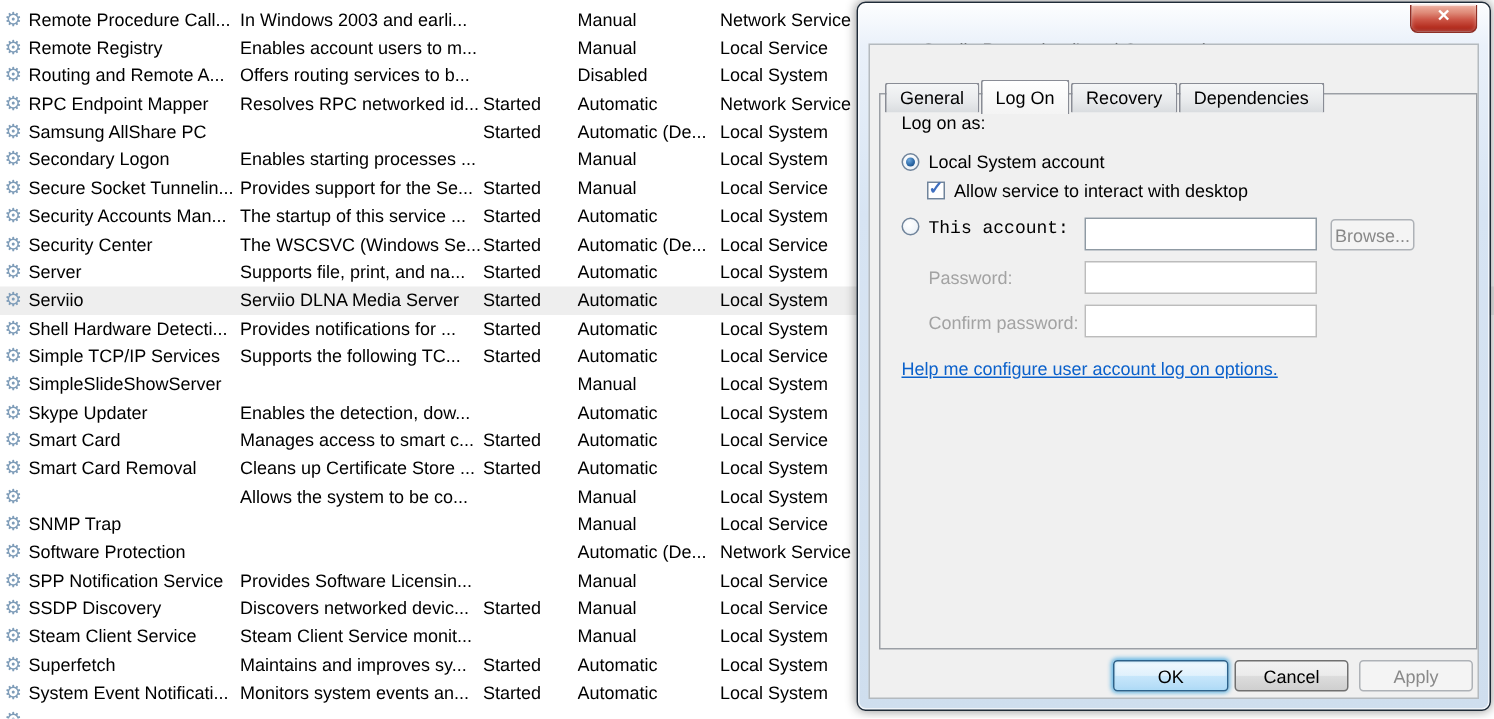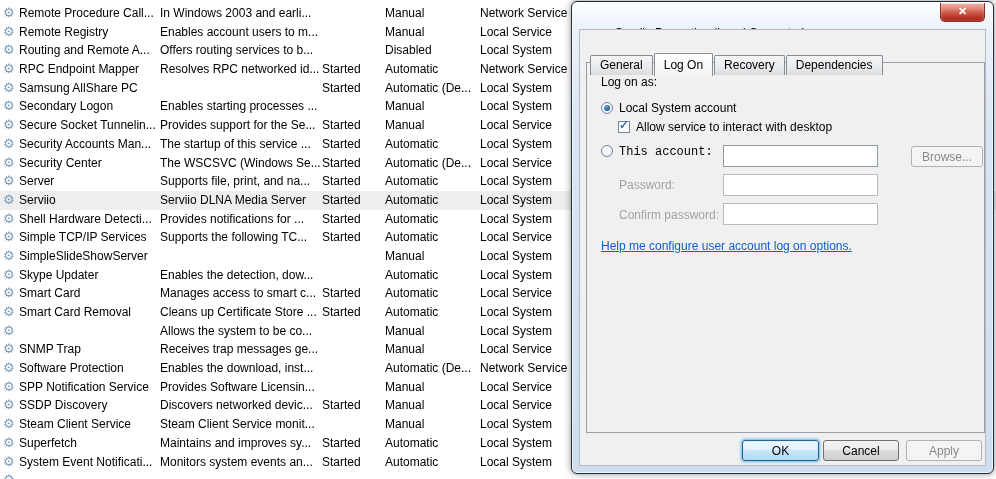--- a/index.html
+++ b/index.html
@@ -90,21 +90,21 @@
     border:1px solid #2c628b;
     background:linear-gradient(180deg,#f1f9fe 0%,#e0f1fc 49%,#c8e7fb 50%,#b0daf6 100%);
     box-shadow:0 0 3px 1px #64b6e4, inset 0 0 2px #aadcf5;
   }
   .btn.disabled{
     border:1px solid #aeb2b7;background:#f4f4f4;color:#898989;box-shadow:none;
   }
   .btn-ok{left:162px;top:410px;width:77px;}
   .btn-cancel{left:243px;top:410px;width:76px;}
   .btn-apply{left:326px;top:410px;width:76px;}
-  .browse{left:300px;top:83px;width:72px;height:21px;margin-left:24px;}
+  .browse{left:300px;top:83px;width:56px;height:21px;}
 </style>
 </head>
 <body>
 
 <div class="list" id="services-list">
   <div class="row">
     <span class="gear">⚙</span>
     <span class="c name">Remote Procedure Call...</span>
     <span class="c desc">In Windows 2003 and earli...</span>
     <span class="c status"></span>
@@ -260,30 +260,28 @@
     <span class="gear">⚙</span>
     <span class="c desc">Allows the system to be co...</span>
     <span class="c status"></span>
     <span class="c startup">Manual</span>
     <span class="c logon">Local System</span>
   </div>
 
   <div class="row">
     <span class="gear">⚙</span>
     <span class="c name">SNMP Trap</span>
-    <span class="c desc">Receives trap messages ge...</span>
     <span class="c status"></span>
     <span class="c startup">Manual</span>
     <span class="c logon">Local Service</span>
   </div>
 
   <div class="row">
     <span class="gear">⚙</span>
     <span class="c name">Software Protection</span>
-    <span class="c desc">Enables the download, inst...</span>
     <span class="c status"></span>
     <span class="c startup">Automatic (De...</span>
     <span class="c logon">Network Service</span>
   </div>
 
   <div class="row">
     <span class="gear">⚙</span>
     <span class="c name">SPP Notification Service</span>
     <span class="c desc">Provides Software Licensin...</span>
     <span class="c status"></span>

